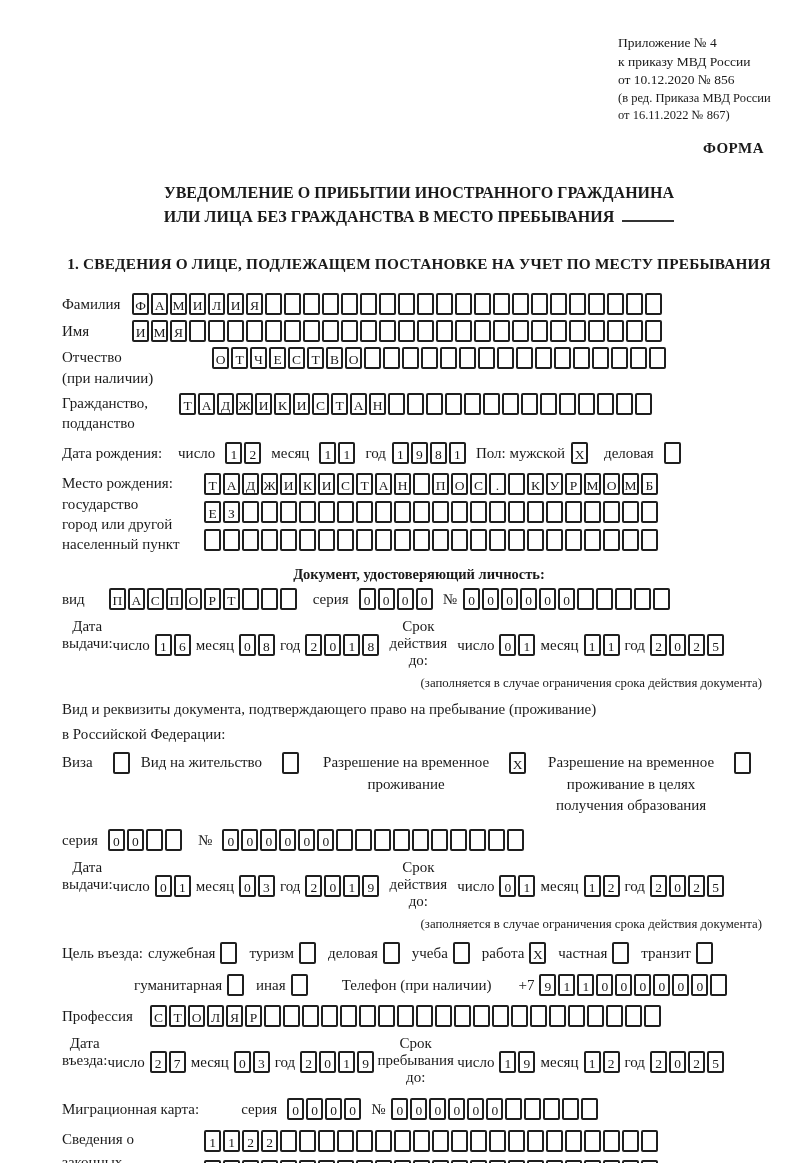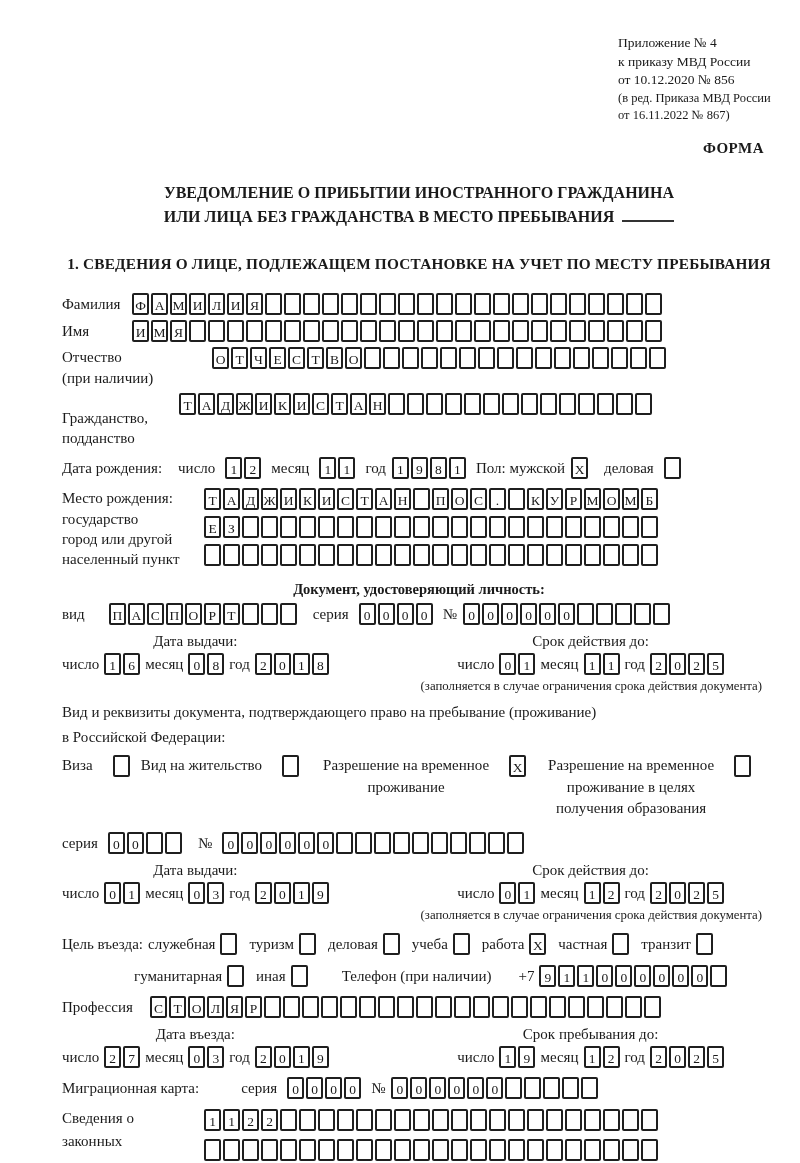--- a/index.html
+++ b/index.html
@@ -13,31 +13,31 @@
 
   .title { text-align:center; font-weight:bold; font-size:16px; line-height:1.5; margin-top:24px; }
   .blank-line { display:inline-block; width:52px; border-bottom:2px solid #333; height:14px; margin-left:8px; }
 
   .section-heading { margin-top:26px; font-weight:bold; font-size:15.3px; text-align:center; letter-spacing:.2px; }
 
   
   .row { display:flex; align-items:center; margin-top:5px; }
   .row.top { align-items:flex-start; }
   .lbl { font-size:15px; white-space:pre-line; line-height:1.35; flex:0 0 auto; }
-  .w70 { width:70px; } .w150 { width:150px; } .w117 { width:117px;margin-top:15px; } .w142 { width:142px; }
+  .w70 { width:70px; } .w150 { width:150px; } .w117 { width:117px; } .w142 { width:142px; }
   .cells { display:flex; gap:2px; flex:0 0 auto; }
   .cell { flex:0 0 auto; width:17px; height:22px; border:2px solid #1f1f1f; border-radius:2px;
           text-align:center; line-height:21px; font-size:13.5px; background:#fff; }
   .stack { display:flex; flex-direction:column; gap:6px; }
   .gap6{ margin-left:6px; } .gap10{ margin-left:10px; } .gap16{ margin-left:16px; } .gap24{ margin-left:24px; }
 
   .doc-heading { text-align:center; font-weight:bold; font-size:14.5px; margin-top:12px; }
 
   .two-col { display:flex; justify-content:space-between; margin-top:8px; padding-right:52px; }
-  .date-group { display:flex; flex-direction:column; }
+  .date-group { display:flex; flex-direction:row; }
   .date-title { text-align:center; font-size:15px; margin-bottom:3px; }
   .date-cells { display:flex; align-items:center; gap:5px; font-size:15px; }
   .note-right { text-align:right; padding-right:14px; font-size:12.8px; margin-top:4px; }
 
   .plain { font-size:15px; margin-top:8px; line-height:1.45; }
 
   .opt-row { display:flex; align-items:flex-start; margin-top:6px; }
   .opt { display:flex; align-items:flex-start;gap:12px; }
   .opt .olbl { font-size:15px; white-space:pre-line; text-align:center; line-height:1.45; margin-right:8px; }
   .purpose-row { display:flex; align-items:center; margin-top:10px; font-size:15px; flex-wrap:nowrap; }

